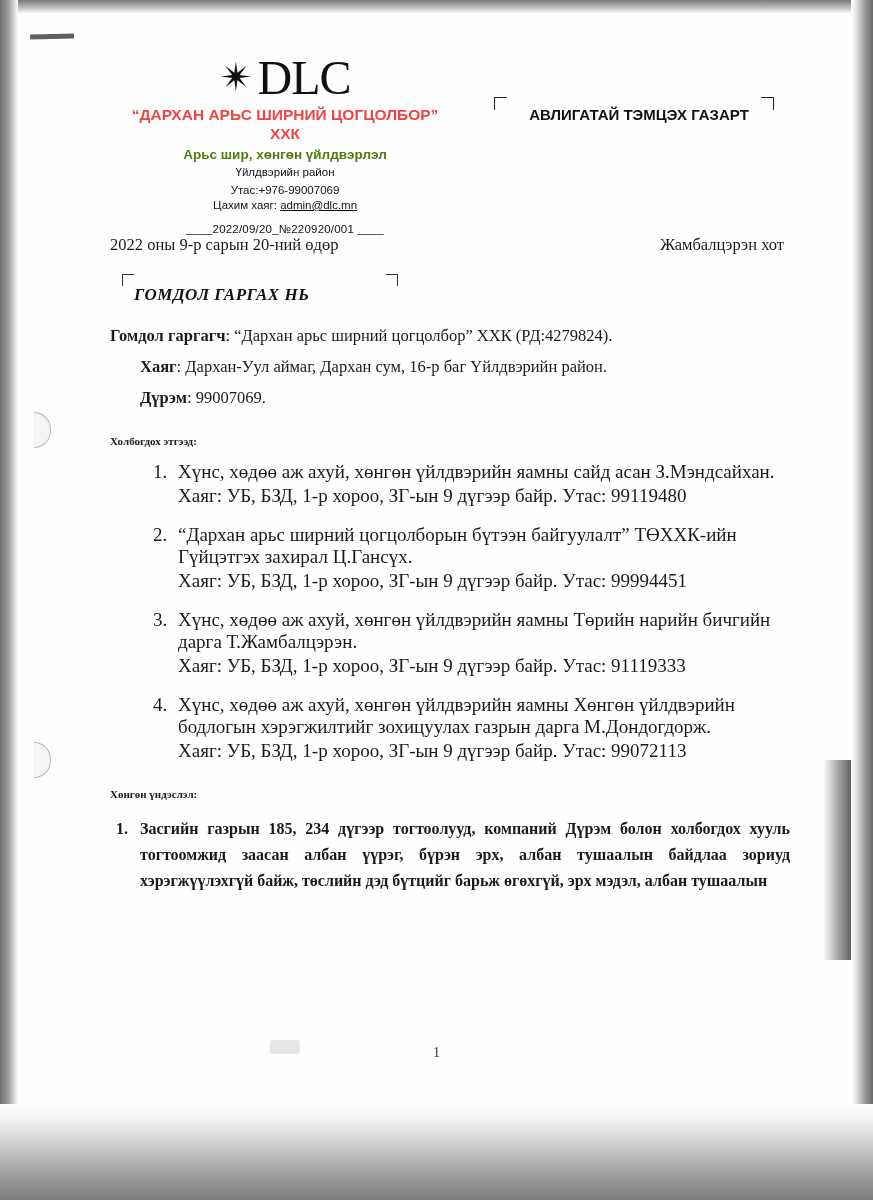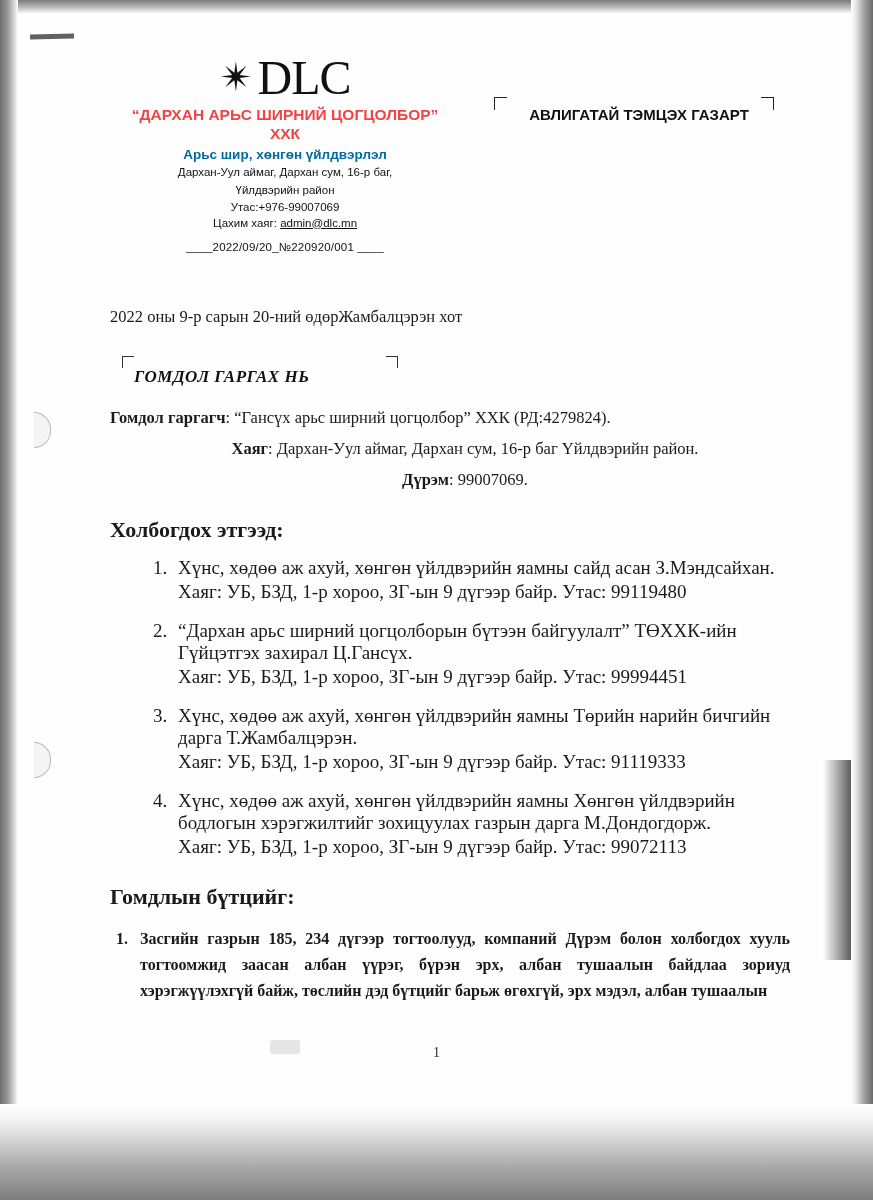--- a/index.html
+++ b/index.html
@@ -118,21 +118,21 @@
     font-size: 15.5px;
     line-height: 19px;
     margin-top: 3px;
     color: #ef4444;
   }
   .company-sub {
     font-family: "Liberation Sans", sans-serif;
     font-weight: bold;
     font-size: 13.5px;
     margin-top: 4px;
-    color: #0369a1;
+    color: #4d7c0f;
   }
   .company-addr {
     font-family: "Liberation Sans", sans-serif;
     font-size: 11.5px;
     line-height: 14.5px;
     margin-top: 3px;
     color: #111;
   }
   .company-mail {
     font-family: "Liberation Sans", sans-serif;
@@ -168,30 +168,30 @@
     position: absolute;
     width: 12px; height: 12px;
     border-top: 1px solid #222;
   }
   .addressee .brk-l { left: 0; top: -9px; border-left: 1px solid #222; }
   .addressee .brk-r { right: 10px; top: -9px; border-right: 1px solid #222; }
 
   
   .date-row {
     display: flex;
-    margin-top: 54px;
+    justify-content: space-between;
     font-size: 16.5px;
     color: #1a1a1a;
   }
   .date-row .city { margin-right: 6px; }
 
   
   .doc-title-wrap {
     position: relative;
-    margin-top: 40px;
+    margin-top: 30px;
     margin-left: 24px;
     width: 270px;
   }
   .doc-title {
     font-style: italic;
     font-weight: bold;
     font-size: 17px;
     letter-spacing: .5px;
     color: #111;
   }
@@ -203,23 +203,23 @@
   .doc-title-wrap .brk-l { left: -12px; top: -11px; border-left: 1px solid #333; }
   .doc-title-wrap .brk-r { right: 6px; top: -11px; border-right: 1px solid #333; }
 
   
   .para {
     font-size: 16.5px;
     line-height: 22px;
     margin-top: 20px;
   }
   .para b, .lbl { font-weight: bold; }
-  .indent1 { margin-left: 30px; margin-top: 9px; text-align: center; }
+  .indent1 { margin-left: 30px; margin-top: 9px; }
   .section-label {
-    font-size: 22px;
+    font-size: 11px;
     font-weight: bold;
     margin-top: 26px;
   }
   ol.party-list {
     margin: 14px 0 0 0;
     padding-left: 62px;
     font-size: 19px;
     line-height: 22px;
   }
   ol.party-list > li { margin-bottom: 17px; padding-left: 6px; }
@@ -263,21 +263,20 @@
 
     <div class="letterhead">
       <div class="logo-row">
         <span class="logo-mark">
           <span class="star">✴</span>
         </span>
         <span class="logo-text">DLC</span>
       </div>
       <div class="company-name">“ДАРХАН АРЬС ШИРНИЙ ЦОГЦОЛБОР” ХХК</div>
       <div class="company-sub">Арьс шир, хөнгөн үйлдвэрлэл</div>
-      <div class="company-addr">Дархан-Уул аймаг, Дархан сум, 16-р баг,</div>
       <div class="company-addr">Үйлдвэрийн район</div>
       <div class="company-addr">Утас:+976-99007069</div>
       <div class="company-mail">
         <span>Цахим хаяг: </span><a href="#">admin@dlc.mn</a>
       </div>
       <div class="ref-line">____2022/09/20_№220920/001 ____</div>
     </div>
 
     <div class="addressee">
       <span class="brk-l"></span>
@@ -290,21 +289,21 @@
       <span class="city">Жамбалцэрэн хот</span>
     </div>
 
     <div class="doc-title-wrap">
       <span class="brk-l"></span>
       <span class="brk-r"></span>
       <div class="doc-title">ГОМДОЛ ГАРГАХ НЬ</div>
     </div>
 
     <div class="para">
-      <span class="lbl">Гомдол гаргагч</span><span>: “Гансүх арьс ширний цогцолбор” ХХК (РД:4279824).</span>
+      <span class="lbl">Гомдол гаргагч</span><span>: “Дархан арьс ширний цогцолбор” ХХК (РД:4279824).</span>
     </div>
     <div class="para indent1">
       <span class="lbl">Хаяг</span><span>: Дархан-Уул аймаг, Дархан сум, 16-р баг Үйлдвэрийн район.</span>
     </div>
     <div class="para indent1">
       <span class="lbl">Дүрэм</span><span>: 99007069.</span>
     </div>
 
     <div class="section-label">Холбогдох этгээд:</div>
     <ol class="party-list">
@@ -319,21 +318,21 @@
       <li>
         <span>Хүнс, хөдөө аж ахуй, хөнгөн үйлдвэрийн яамны Төрийн нарийн бичгийн дарга Т.Жамбалцэрэн.</span>
         <span class="addr">Хаяг: УБ, БЗД, 1-р хороо, ЗГ-ын 9 дүгээр байр. Утас: 91119333</span>
       </li>
       <li>
         <span>Хүнс, хөдөө аж ахуй, хөнгөн үйлдвэрийн яамны Хөнгөн үйлдвэрийн бодлогын хэрэгжилтийг зохицуулах газрын дарга М.Дондогдорж.</span>
         <span class="addr">Хаяг: УБ, БЗД, 1-р хороо, ЗГ-ын 9 дүгээр байр. Утас: 99072113</span>
       </li>
     </ol>
 
-    <div class="section-label">Гомдлын бүтцийг:</div>
+    <div class="section-label">Хөнгөн үндэслэл:</div>
     <ol class="grounds">
       <li>Засгийн газрын 185, 234 дүгээр тогтоолууд, компаний Дүрэм болон холбогдох хууль тогтоомжид заасан албан үүрэг, бүрэн эрх, албан тушаалын байдлаа зориуд хэрэгжүүлэхгүй байж, төслийн дэд бүтцийг барьж өгөхгүй, эрх мэдэл, албан тушаалын</li>
     </ol>
   </div>
 
   <div class="faint-mark"></div>
   <div class="page-num">1</div>
 
   <div class="scan-edge-top"></div>
   <div class="scan-edge-left"></div>

